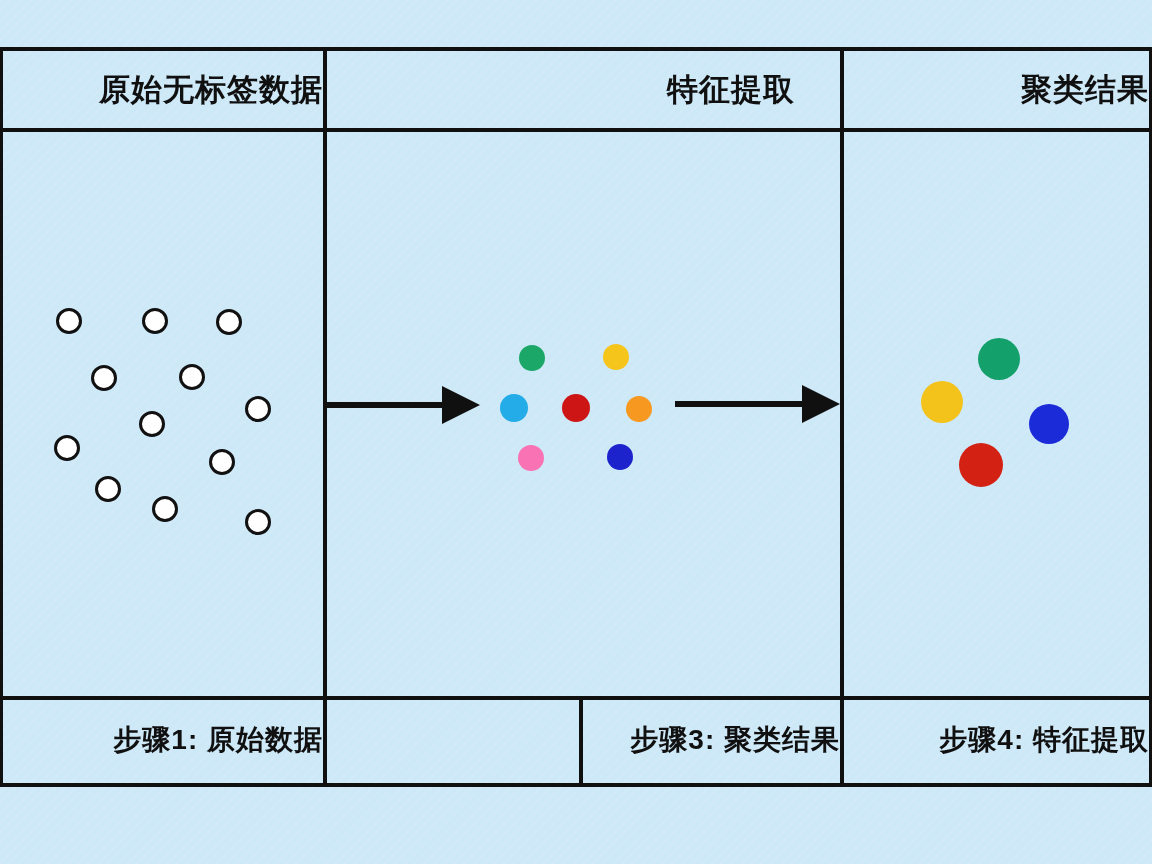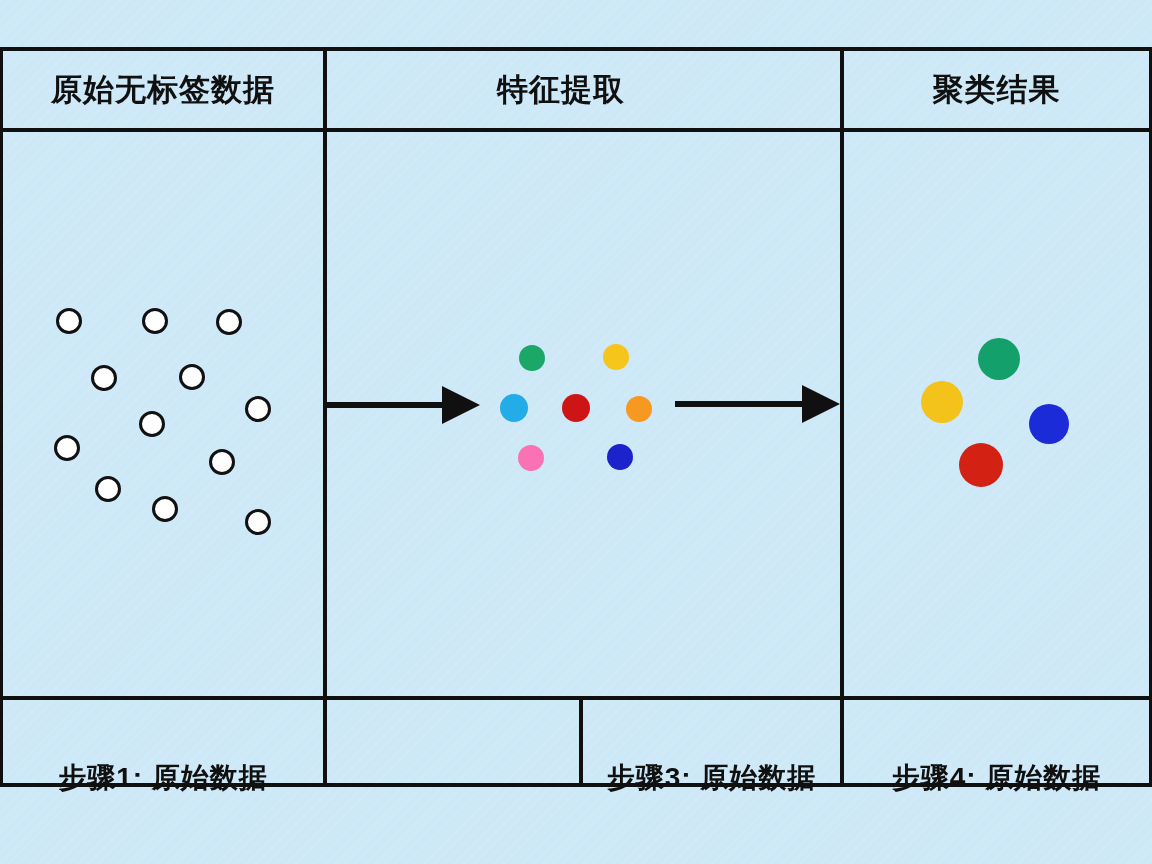--- a/index.html
+++ b/index.html
@@ -28,31 +28,31 @@
   .hl-footer-bottom{left:0;top:783px;width:1152px;height:4px;}
   
   .vl-left{left:0;top:47px;width:3px;height:740px;}
   .vl-right{left:1149px;top:47px;width:3px;height:740px;}
   .vl-col1{left:323px;top:47px;width:4px;height:740px;}
   .vl-col2{left:840px;top:47px;width:4px;height:740px;}
   .vl-footer{left:579px;top:696px;width:4px;height:91px;}
 
   .cell{
     position:absolute;
-    display:flex;align-items:center;justify-content:center;
+    display:flex;align-items:center;justify-content:flex-end;
     color:var(--text);
     font-weight:bold;
     white-space:nowrap;
     letter-spacing:1px;
   }
   .header-cell{top:51px;height:77px;font-size:31px;}
   .hc1{left:3px;width:320px;}
   .hc2{left:327px;width:468px;}
   .hc3{left:844px;width:305px;}
-  .footer-cell{top:736px;height:83px;font-size:28px;}
+  .footer-cell{top:698px;height:83px;font-size:28px;}
   .fc1{left:3px;width:320px;}
   .fc2{left:327px;width:252px;}
   .fc3{left:583px;width:257px;}
   .fc4{left:844px;width:305px;}
 
   .dot{
     position:absolute;
     border-radius:50%;
     box-sizing:border-box;
   }
@@ -111,19 +111,19 @@
       <div class="arrow-shaft" style="left: 327px; top: 402px; width: 121px; height: 6px;"></div>
       <div class="arrow-head" style="left: 442px; top: 386px; border-left: 38px solid rgb(16, 16, 16); border-top: 19px solid transparent; border-bottom: 19px solid transparent;"></div>
       <div class="arrow-shaft" style="left: 675px; top: 401px; width: 133px; height: 6px;"></div>
       <div class="arrow-head" style="left: 802px; top: 385px; border-left: 38px solid rgb(16, 16, 16); border-top: 19px solid transparent; border-bottom: 19px solid transparent;"></div>
     </div>
 
   <div class="cell footer-cell fc1">
     <span>步骤1: 原始数据</span>
   </div>
   <div class="cell footer-cell fc3">
-    <span>步骤3: 原始数据</span>
+    <span>步骤3: 聚类结果</span>
   </div>
   <div class="cell footer-cell fc4">
-    <span>步骤4: 原始数据</span>
+    <span>步骤4: 特征提取</span>
   </div>
 
 </div>
 
 </body></html>

